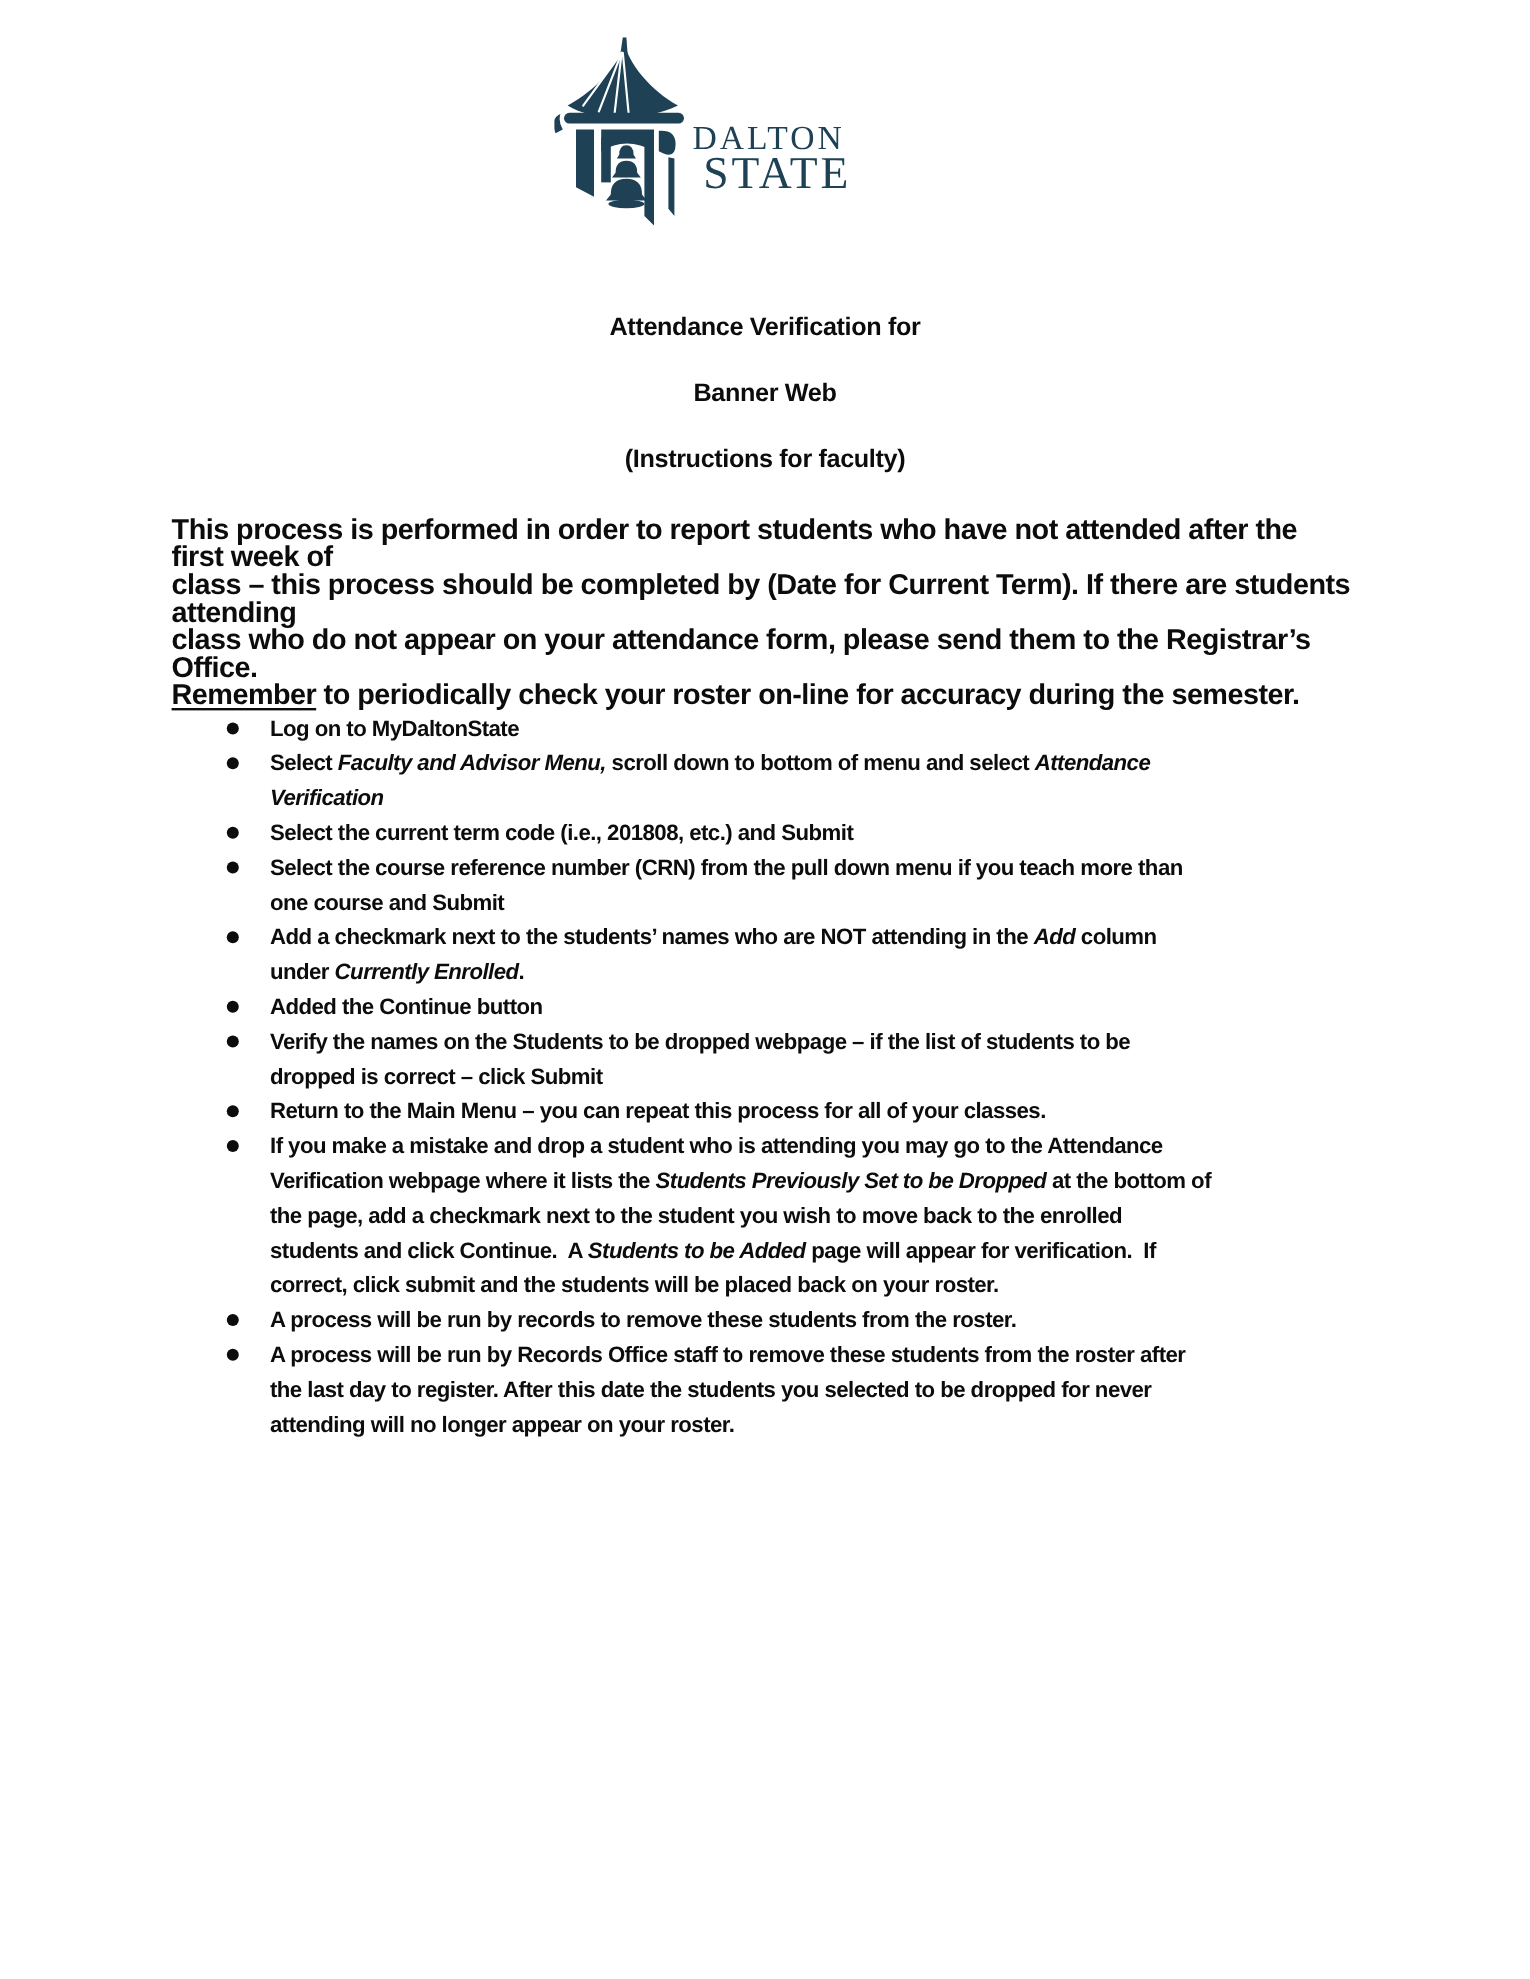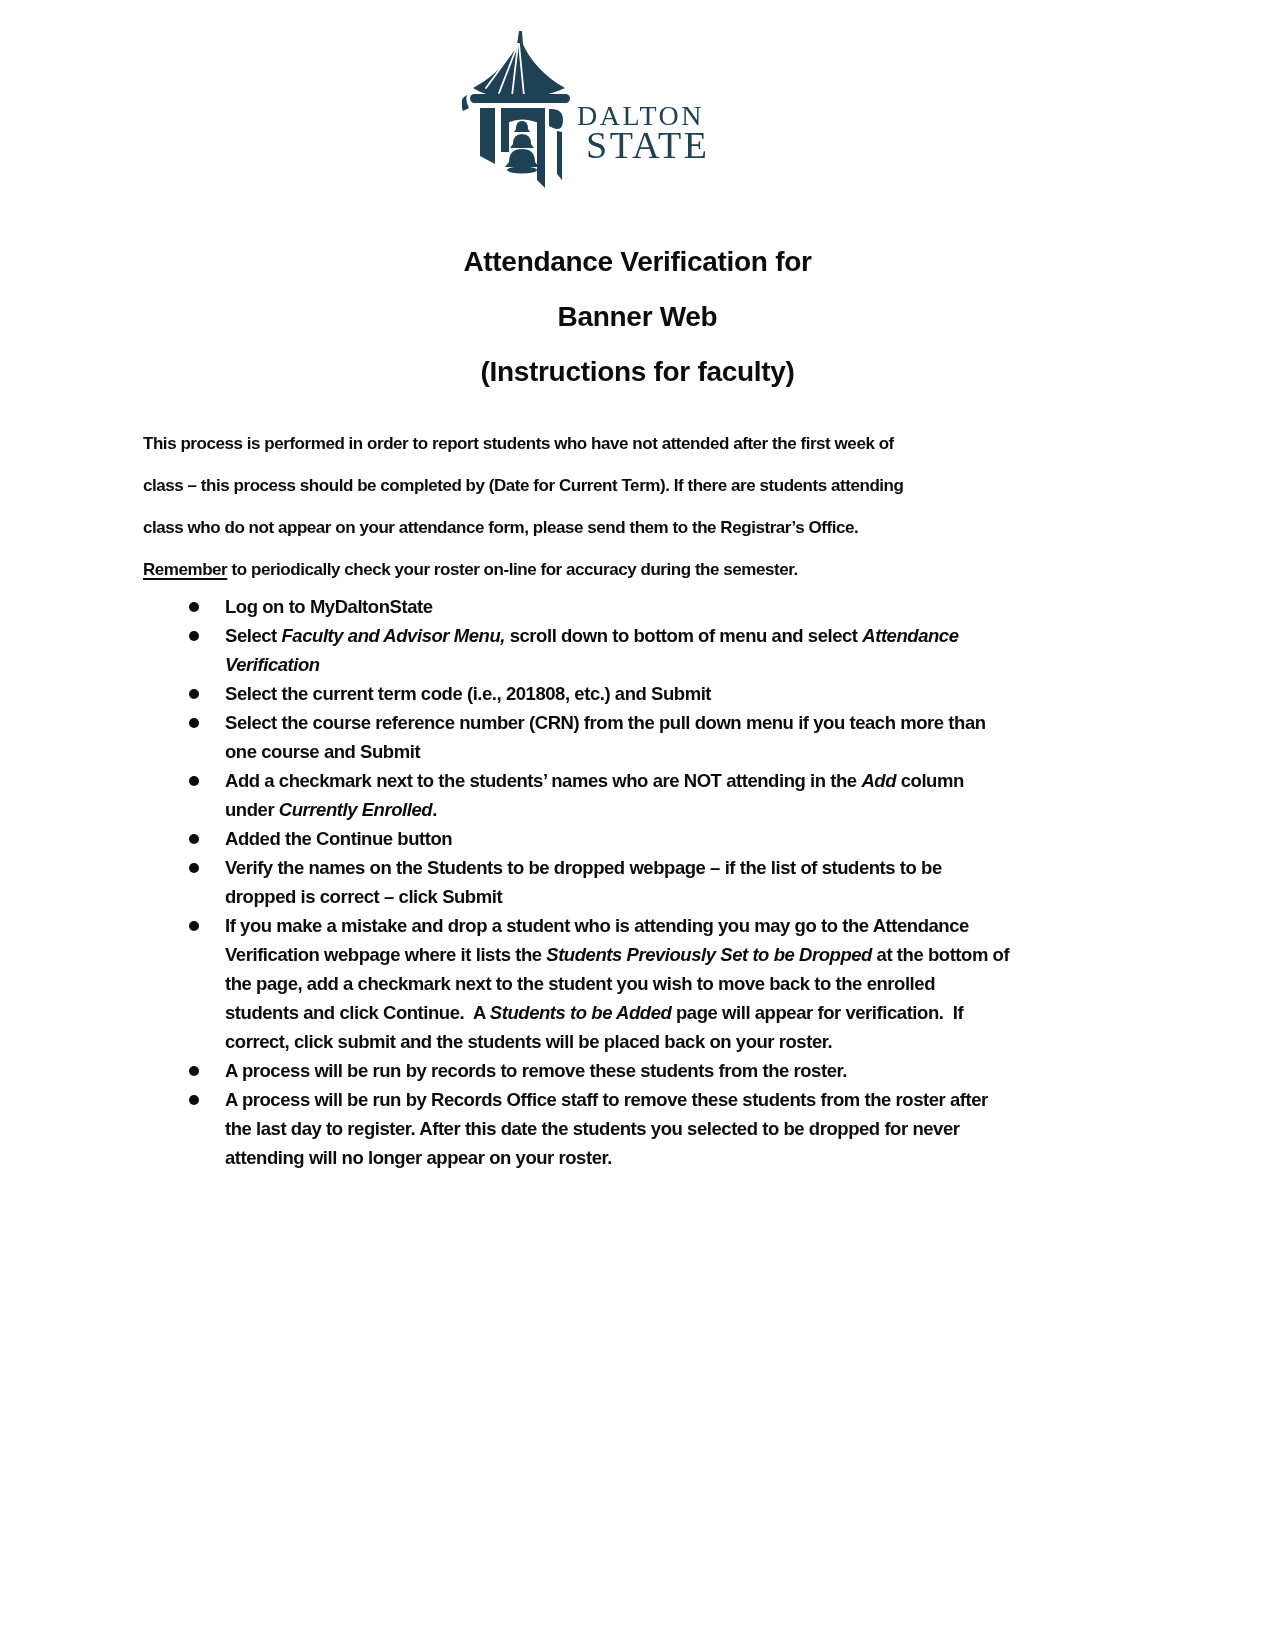--- a/index.html
+++ b/index.html
@@ -12,26 +12,26 @@
 
   
   .logo{position:absolute;left:462px;top:28px;width:260px;height:170px;}
   .tower{position:absolute;left:0;top:3px;}
   .wordmark{position:absolute;left:112px;top:0;width:150px;font-family:"Liberation Serif", serif;font-weight:400;}
   .word1{position:absolute;left:3px;top:76px;font-size:28px;letter-spacing:2.5px;line-height:23px;white-space:nowrap;}
   .word2{position:absolute;left:12px;top:98px;font-size:38px;letter-spacing:2.5px;line-height:38px;white-space:nowrap;}
 
   
   .headings{position:absolute;left:0;top:247px;width:1275px;text-align:center;}
-  .headings .h{font-size:28px;font-weight:700;line-height:30px;margin:0 0 25px 0;letter-spacing:-0.3px;}
+  .headings .h{font-size:21px;font-weight:700;line-height:30px;margin:11px 0 25px 0;letter-spacing:-0.3px;}
 
   
   .intro{
     position:absolute;left:143px;top:406px;width:985px;
-    font-size:17px;font-weight:700;line-height:42px;letter-spacing:-0.45px;
+    font-size:24px;font-weight:700;line-height:23px;letter-spacing:-0.45px;
     white-space:pre-wrap;
   }
 
   
   .list{
     position:absolute;left:189px;top:592px;width:940px;
     font-size:18.5px;font-weight:700;line-height:29px;letter-spacing:-0.45px;
     list-style:none;margin:0;padding:0;
   }
   .li{display:flex;align-items:flex-start;}
@@ -138,20 +138,26 @@
       <span class="marker">
         <i></i>
       </span>
       <span class="content"><span>Verify the names on the Students to be dropped webpage – if the list of students to be
 dropped is correct – click Submit</span></span>
     </li>
     <li class="li">
       <span class="marker">
         <i></i>
       </span>
+      <span class="content"><span>Return to the Main Menu – you can repeat this process for all of your classes.</span></span>
+    </li>
+    <li class="li">
+      <span class="marker">
+        <i></i>
+      </span>
       <span class="content"><span>If you make a mistake and drop a student who is attending you may go to the Attendance
 Verification webpage where it lists the </span><span class="it">Students Previously Set to be Dropped</span><span> at the bottom of
 the page, add a checkmark next to the student you wish to move back to the enrolled
 students and click Continue.  A </span><span class="it">Students to be Added</span><span> page will appear for verification.  If
 correct, click submit and the students will be placed back on your roster.</span></span>
     </li>
     <li class="li">
       <span class="marker">
         <i></i>
       </span>

